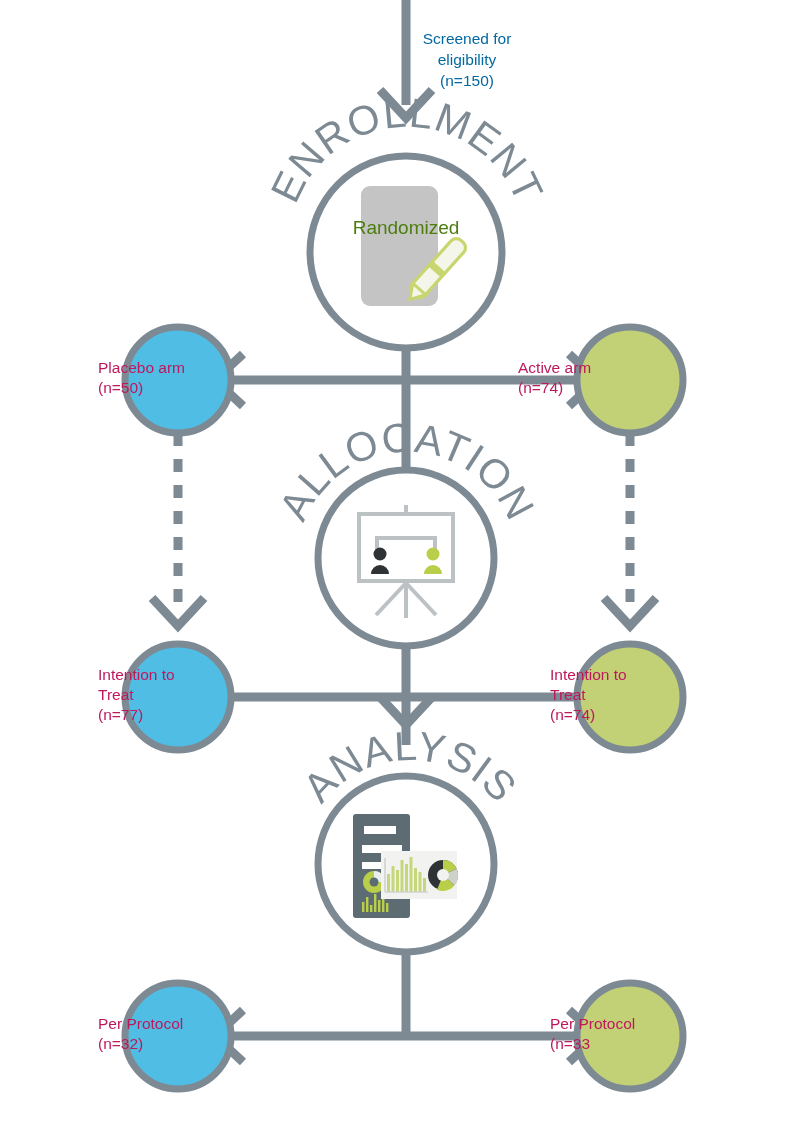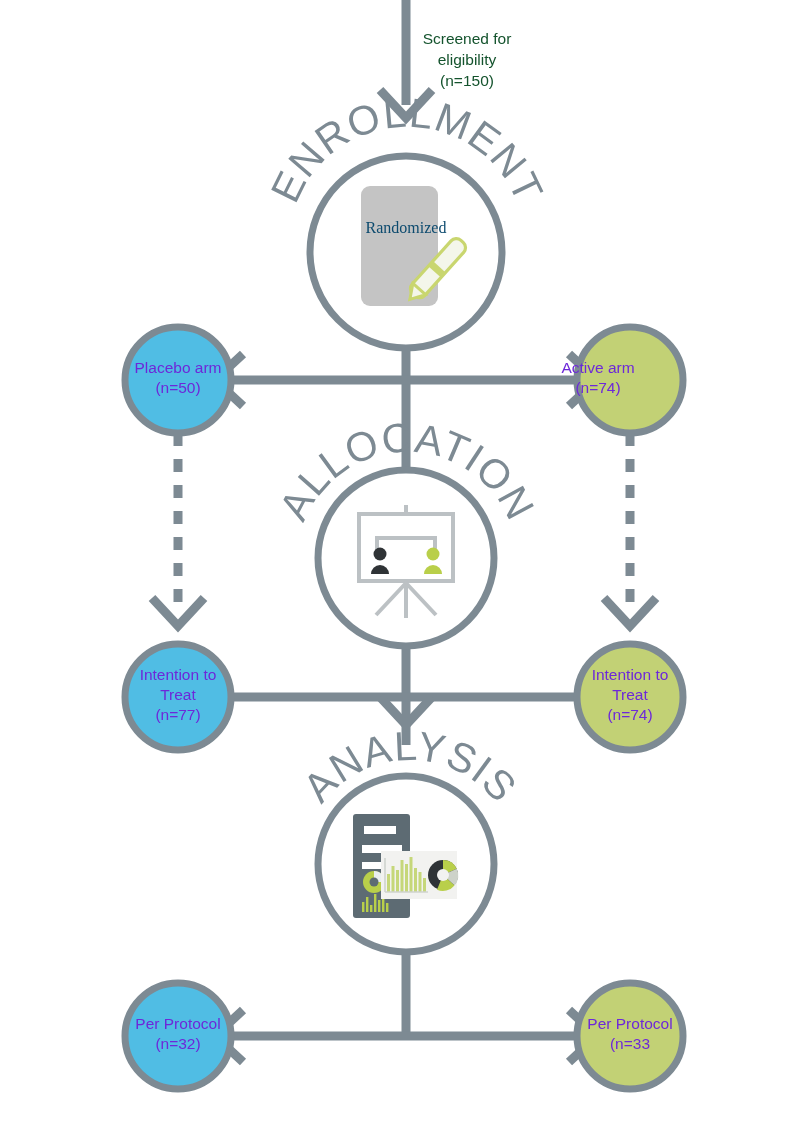--- a/index.html
+++ b/index.html
@@ -20,43 +20,43 @@
   }
   #stage svg.layer {
     position: absolute;
     left: 0;
     top: 0;
     width: 801px;
     height: 1145px;
   }
   .node-label {
     position: absolute;
-    text-align: center;
-    color: #6d28d9;
+    text-align: left;
+    color: #be185d;
     font-size: 15.5px;
     line-height: 20px;
     font-family: "Liberation Sans", sans-serif;
     white-space: nowrap;
     pointer-events: none;
   }
   .screened-label {
     position: absolute;
     text-align: center;
-    color: #14532d;
+    color: #0369a1;
     font-size: 15.5px;
     line-height: 21px;
     font-family: "Liberation Sans", sans-serif;
   }
   .randomized-label {
     position: absolute;
     text-align: center;
-    color: #0c4a6e;
-    font-size: 16px;
+    color: #4d7c0f;
+    font-size: 19px;
     line-height: 23px;
-    font-family: Liberation Serif, serif;
+    font-family: Liberation Sans, sans-serif;
   }
 </style>
 </head>
 <body>
 
 <div id="stage">
 
   <svg class="layer" viewBox="0 0 801 1145">
     <defs>
 

